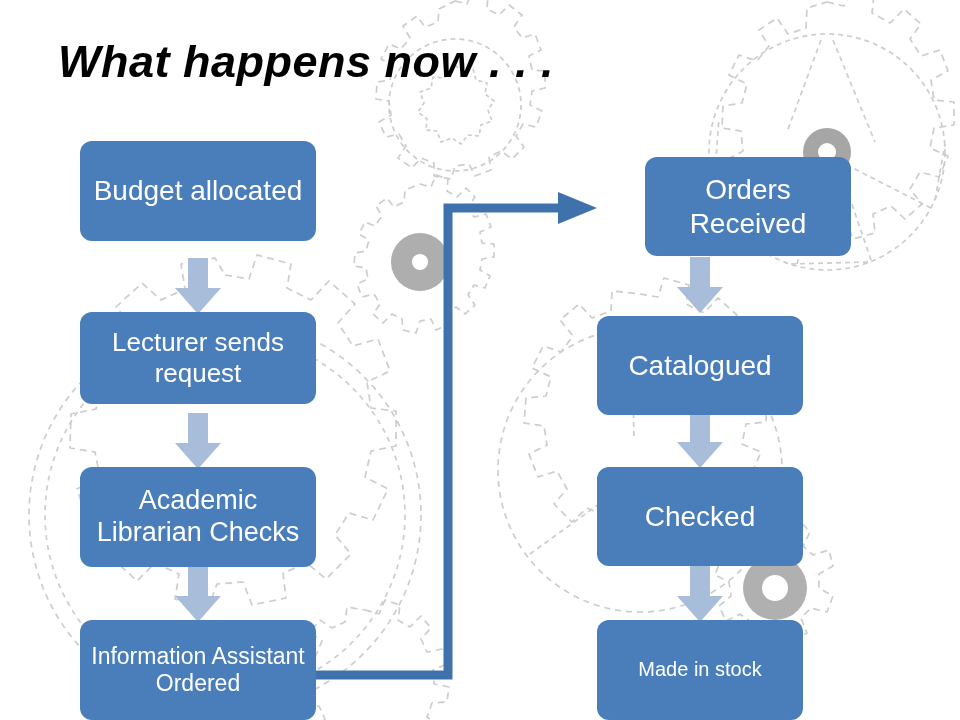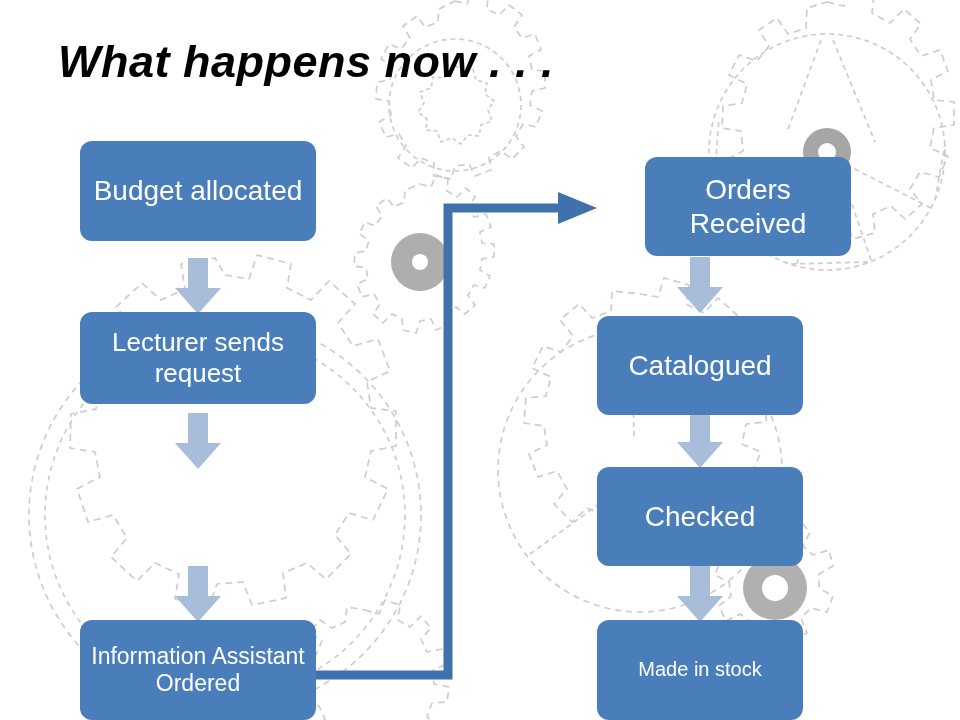--- a/index.html
+++ b/index.html
@@ -194,20 +194,23 @@
   </svg>
 
   <div id="title">What happens now . . .</div>
 
   <div class="node" id="node-budget">
     <span class="label">Budget allocated</span>
   </div>
   <div class="node" id="node-lecturer">
     <span class="label">Lecturer sends request</span>
   </div>
+  <div class="node" id="node-academic">
+    <span class="label">Academic Librarian Checks</span>
+  </div>
   <div class="node" id="node-infoassist">
     <span class="label">Information Assistant Ordered</span>
   </div>
 
   <div class="node" id="node-orders">
     <span class="label">Orders Received</span>
   </div>
   <div class="node" id="node-catalogued">
     <span class="label">Catalogued</span>
   </div>

